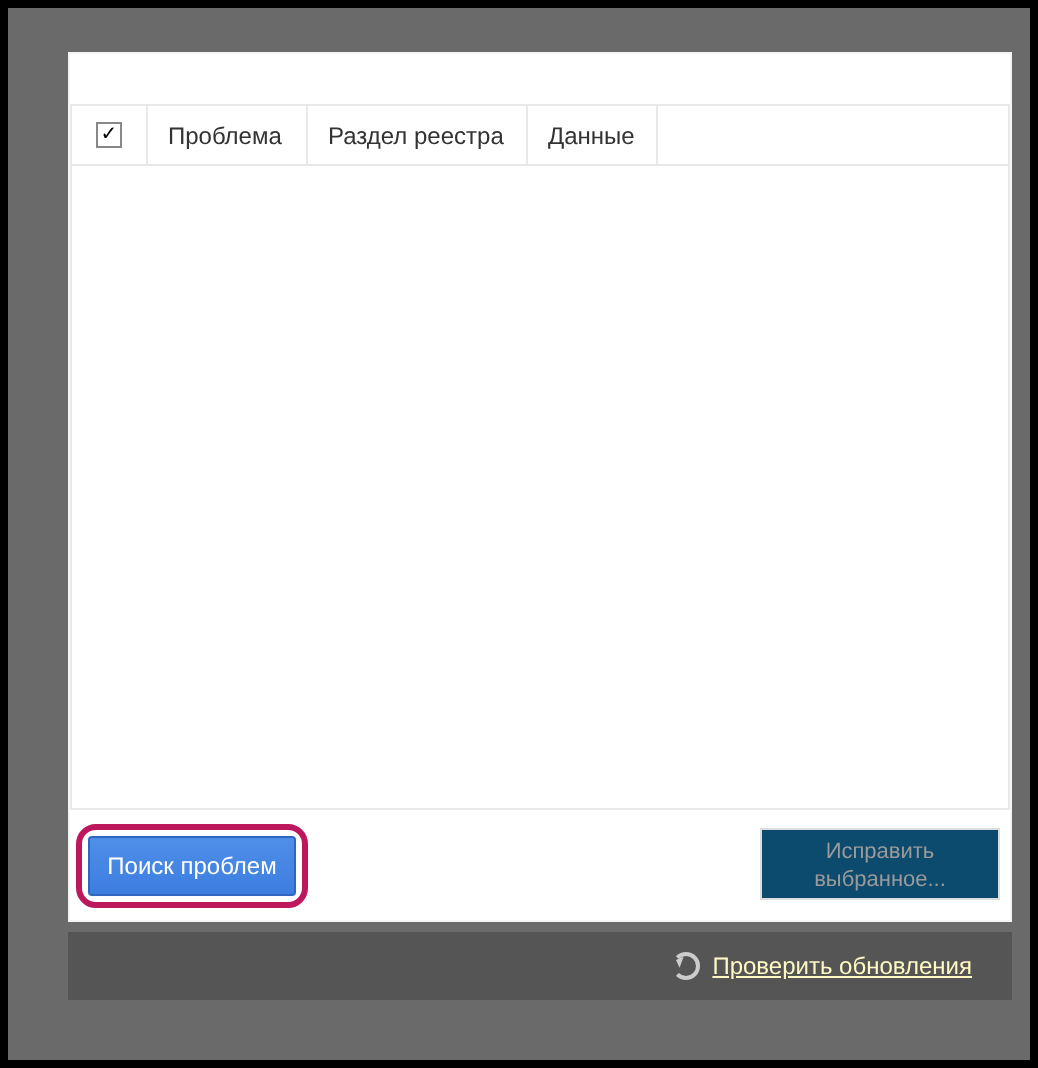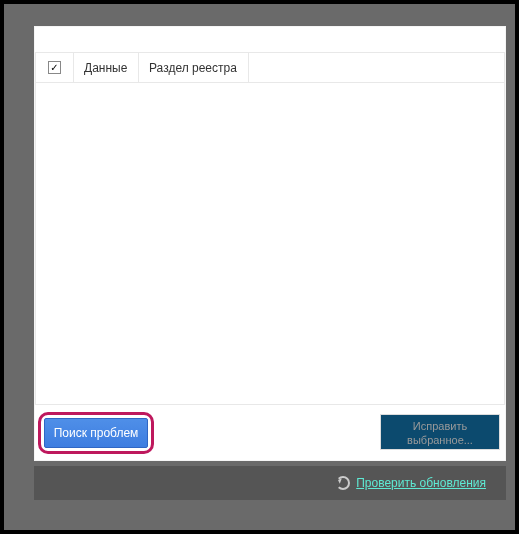--- a/index.html
+++ b/index.html
@@ -99,21 +99,21 @@
     height: 34px;
     background: #555;
     display: flex;
     align-items: center;
     justify-content: flex-end;
     padding-right: 20px;
     color: #e5e5e5;
     font-size: 12px;
     gap: 6px;
   }
-  .footer a { color: #5eead4; text-decoration: underline; cursor: pointer; }
+  .footer a { color: #fef9c3; text-decoration: underline; cursor: pointer; }
   .refresh-icon {
     width: 14px; height: 14px;
     border: 2px solid #ccc;
     border-left-color: transparent;
     border-radius: 50%;
     position: relative;
   }
   .refresh-icon::after {
     content: "";
     position: absolute;
@@ -127,22 +127,23 @@
 <body>
 
 <div class="outer">
   <div class="panel">
 
     <div class="table-area">
       <div class="thead">
         <div class="th th-check">
           <span class="checkmark">✓</span>
         </div>
+        <div class="th th-prob">Проблема</div>
+        <div class="th th-reg">Раздел реестра</div>
         <div class="th th-data">Данные</div>
-        <div class="th th-reg">Раздел реестра</div>
         <div class="th th-rest"></div>
       </div>
     </div>
 
     <div class="buttons-row">
       <div class="highlight-frame">
         <div class="btn-primary">Поиск проблем</div>
       </div>
       <div class="btn-secondary">
         <span>Исправить</span><br>

